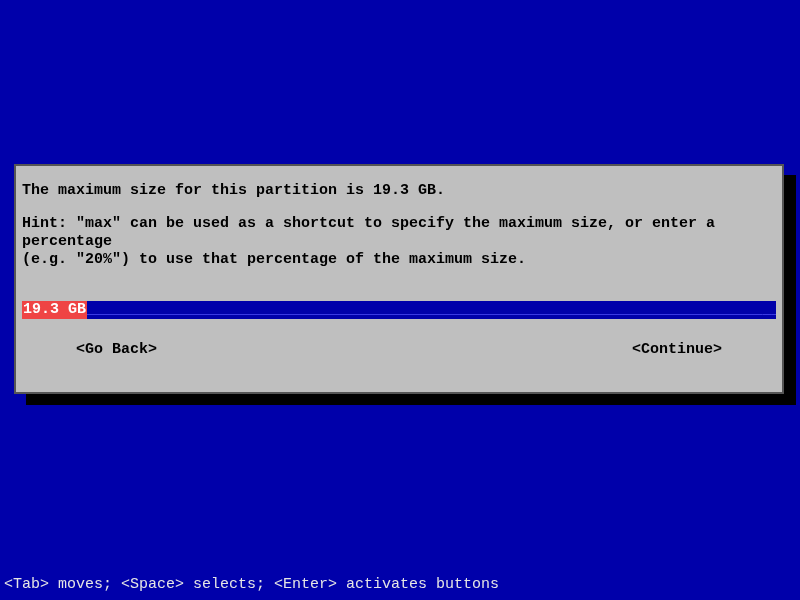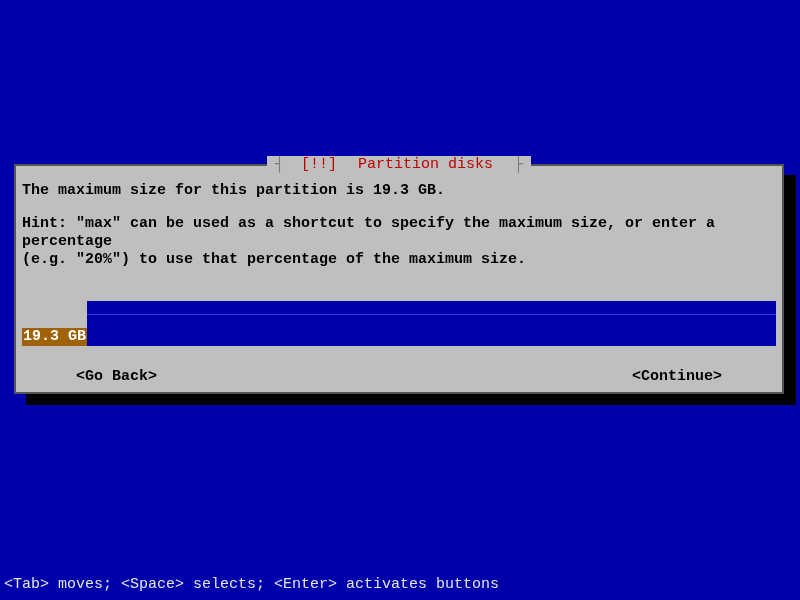--- a/index.html
+++ b/index.html
@@ -54,25 +54,24 @@
     font-weight: bold;
   }
   .line { white-space: pre-wrap; margin: 0; }
   .spacer { height: 15px; }
   .input-row {
     display: flex;
     width: 100%;
     margin-top: 2px;
   }
   .input-value {
-    background: #a16207;
+    background: #ef4444;
     color: #fff;
     padding: 0 1px;
     white-space: pre;
-    margin-top: 27px;
   }
   .input-fill {
     flex: 1;
     background: #0000aa;
     color: #5454fc;
     overflow: hidden;
     white-space: nowrap;
   }
   .buttons {
     display: flex;
@@ -90,25 +89,20 @@
     color: #e5e5e5;
     white-space: pre;
   }
 </style>
 </head>
 <body>
 
 <div class="shadow"></div>
 
 <div class="dialog">
-  <div class="title-wrap">
-    <span>
-      <span class="gray-bar">┤ </span><span class="title-bang">[!!]</span><span class="title-text"> <span>Partition disks</span> </span><span class="gray-bar">├</span>
-    </span>
-  </div>
 
   <div class="content">
     <p class="line">The maximum size for this partition is 19.3 GB.</p>
     <div class="spacer"></div>
     <p class="line">Hint: "max" can be used as a shortcut to specify the maximum size, or enter a percentage</p>
     <p class="line">(e.g. "20%") to use that percentage of the maximum size.</p>
     <div class="spacer"></div>
     <div class="spacer"></div>
     <div class="input-row">
       <span class="input-value">19.3 GB</span>

